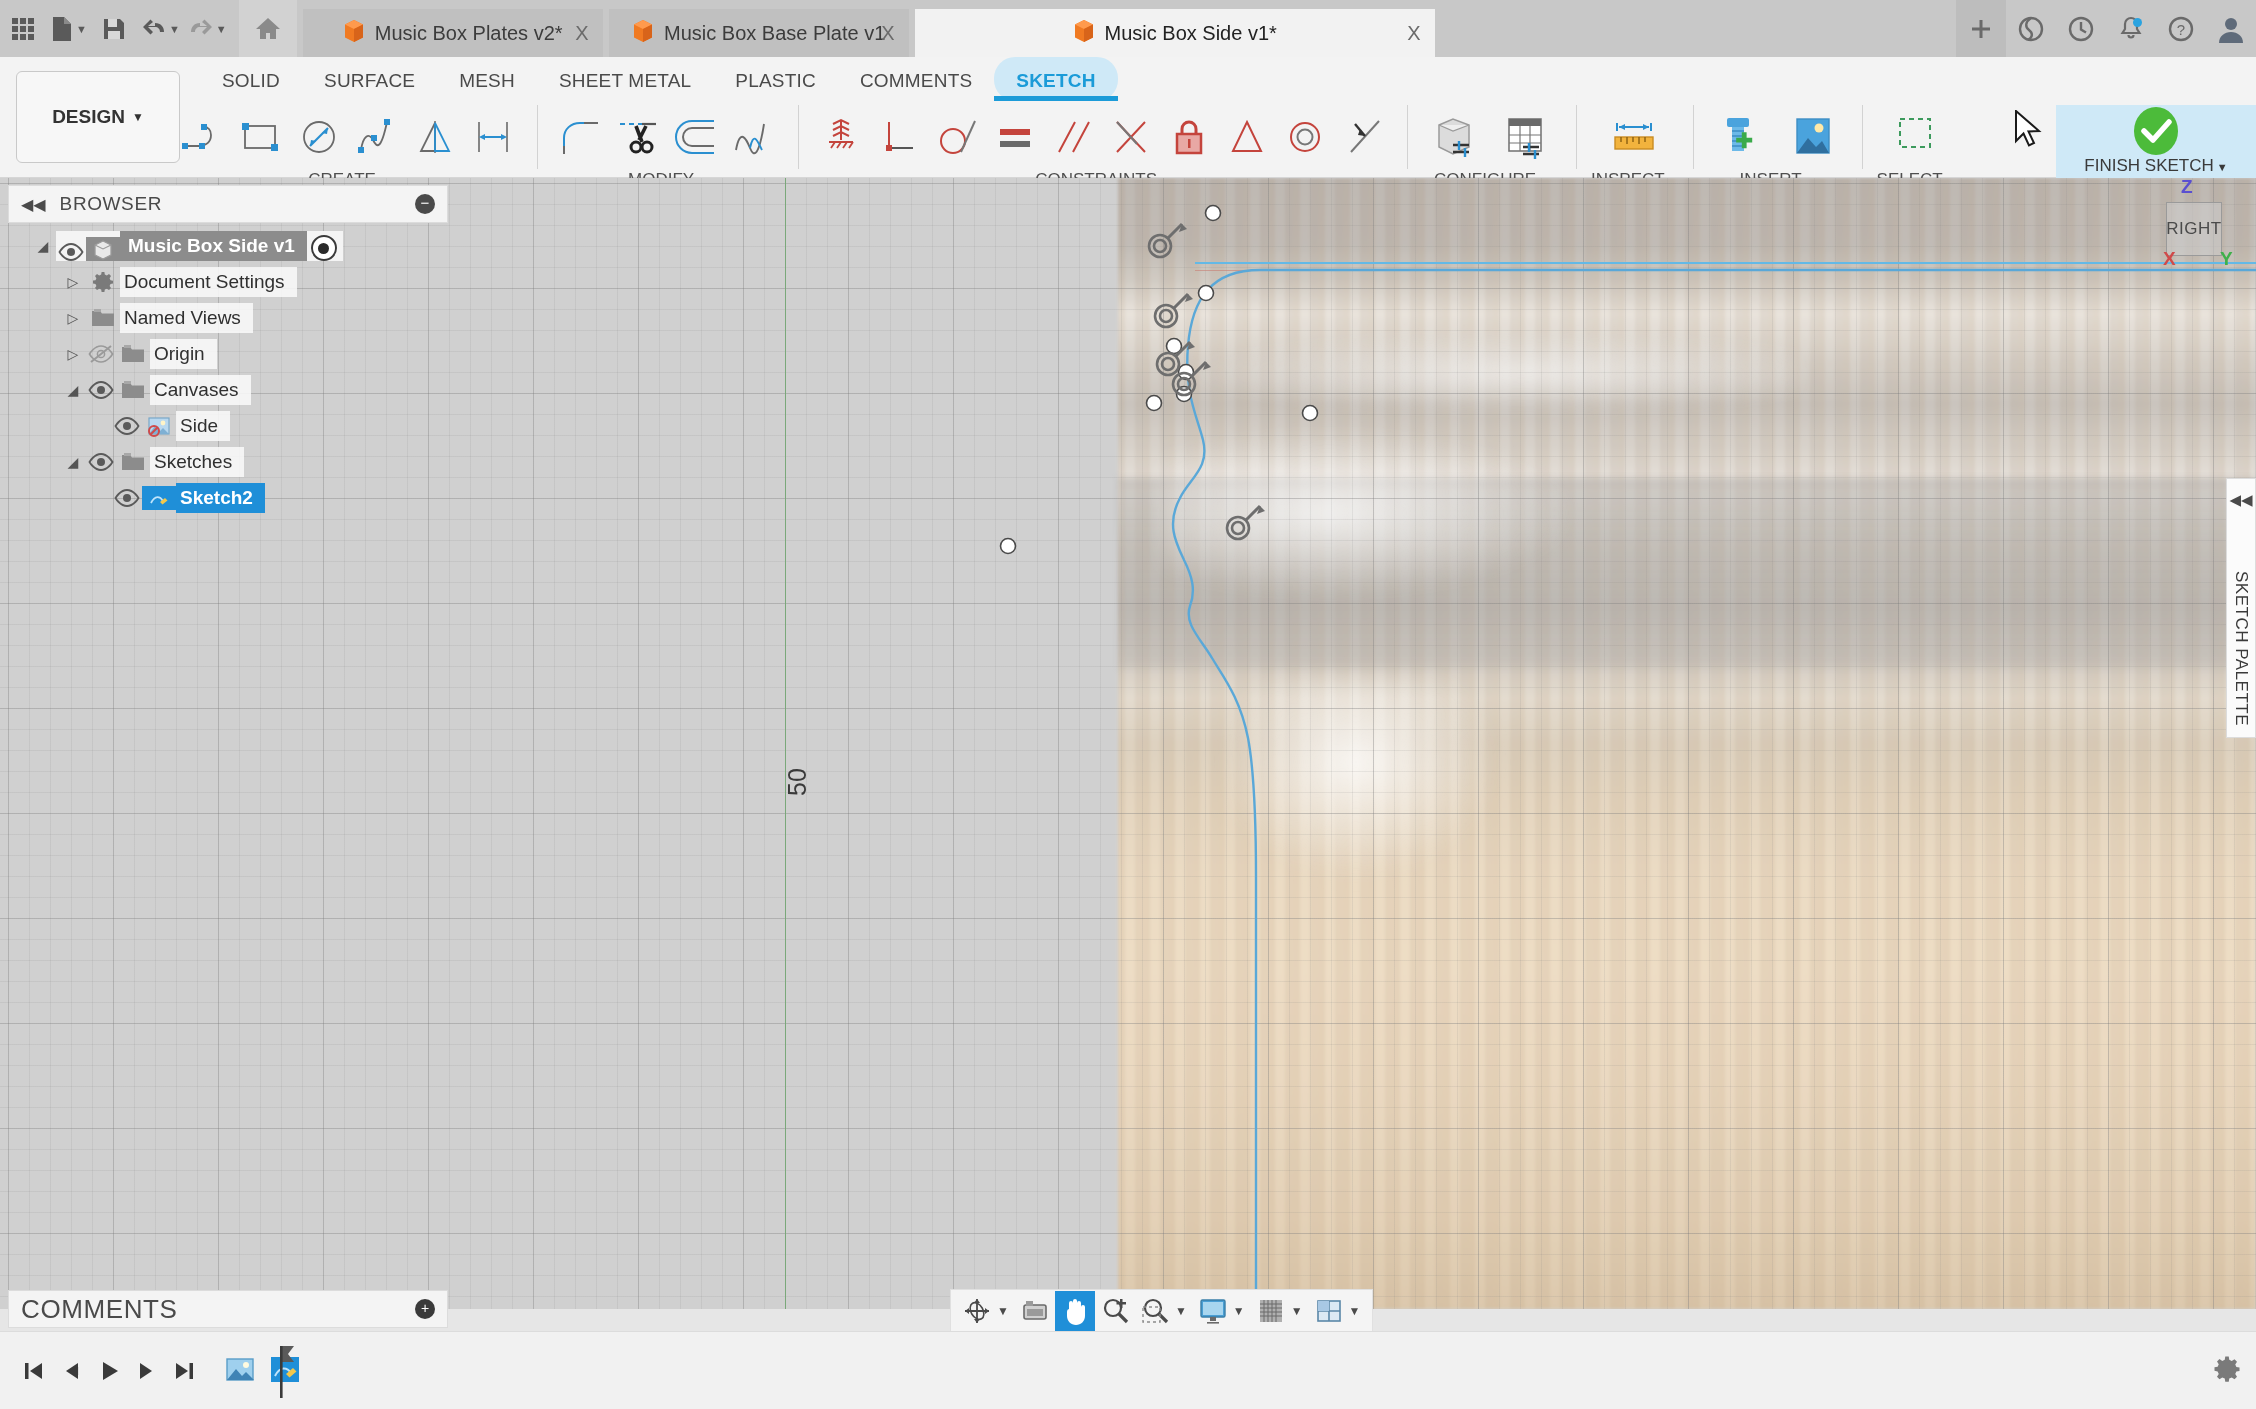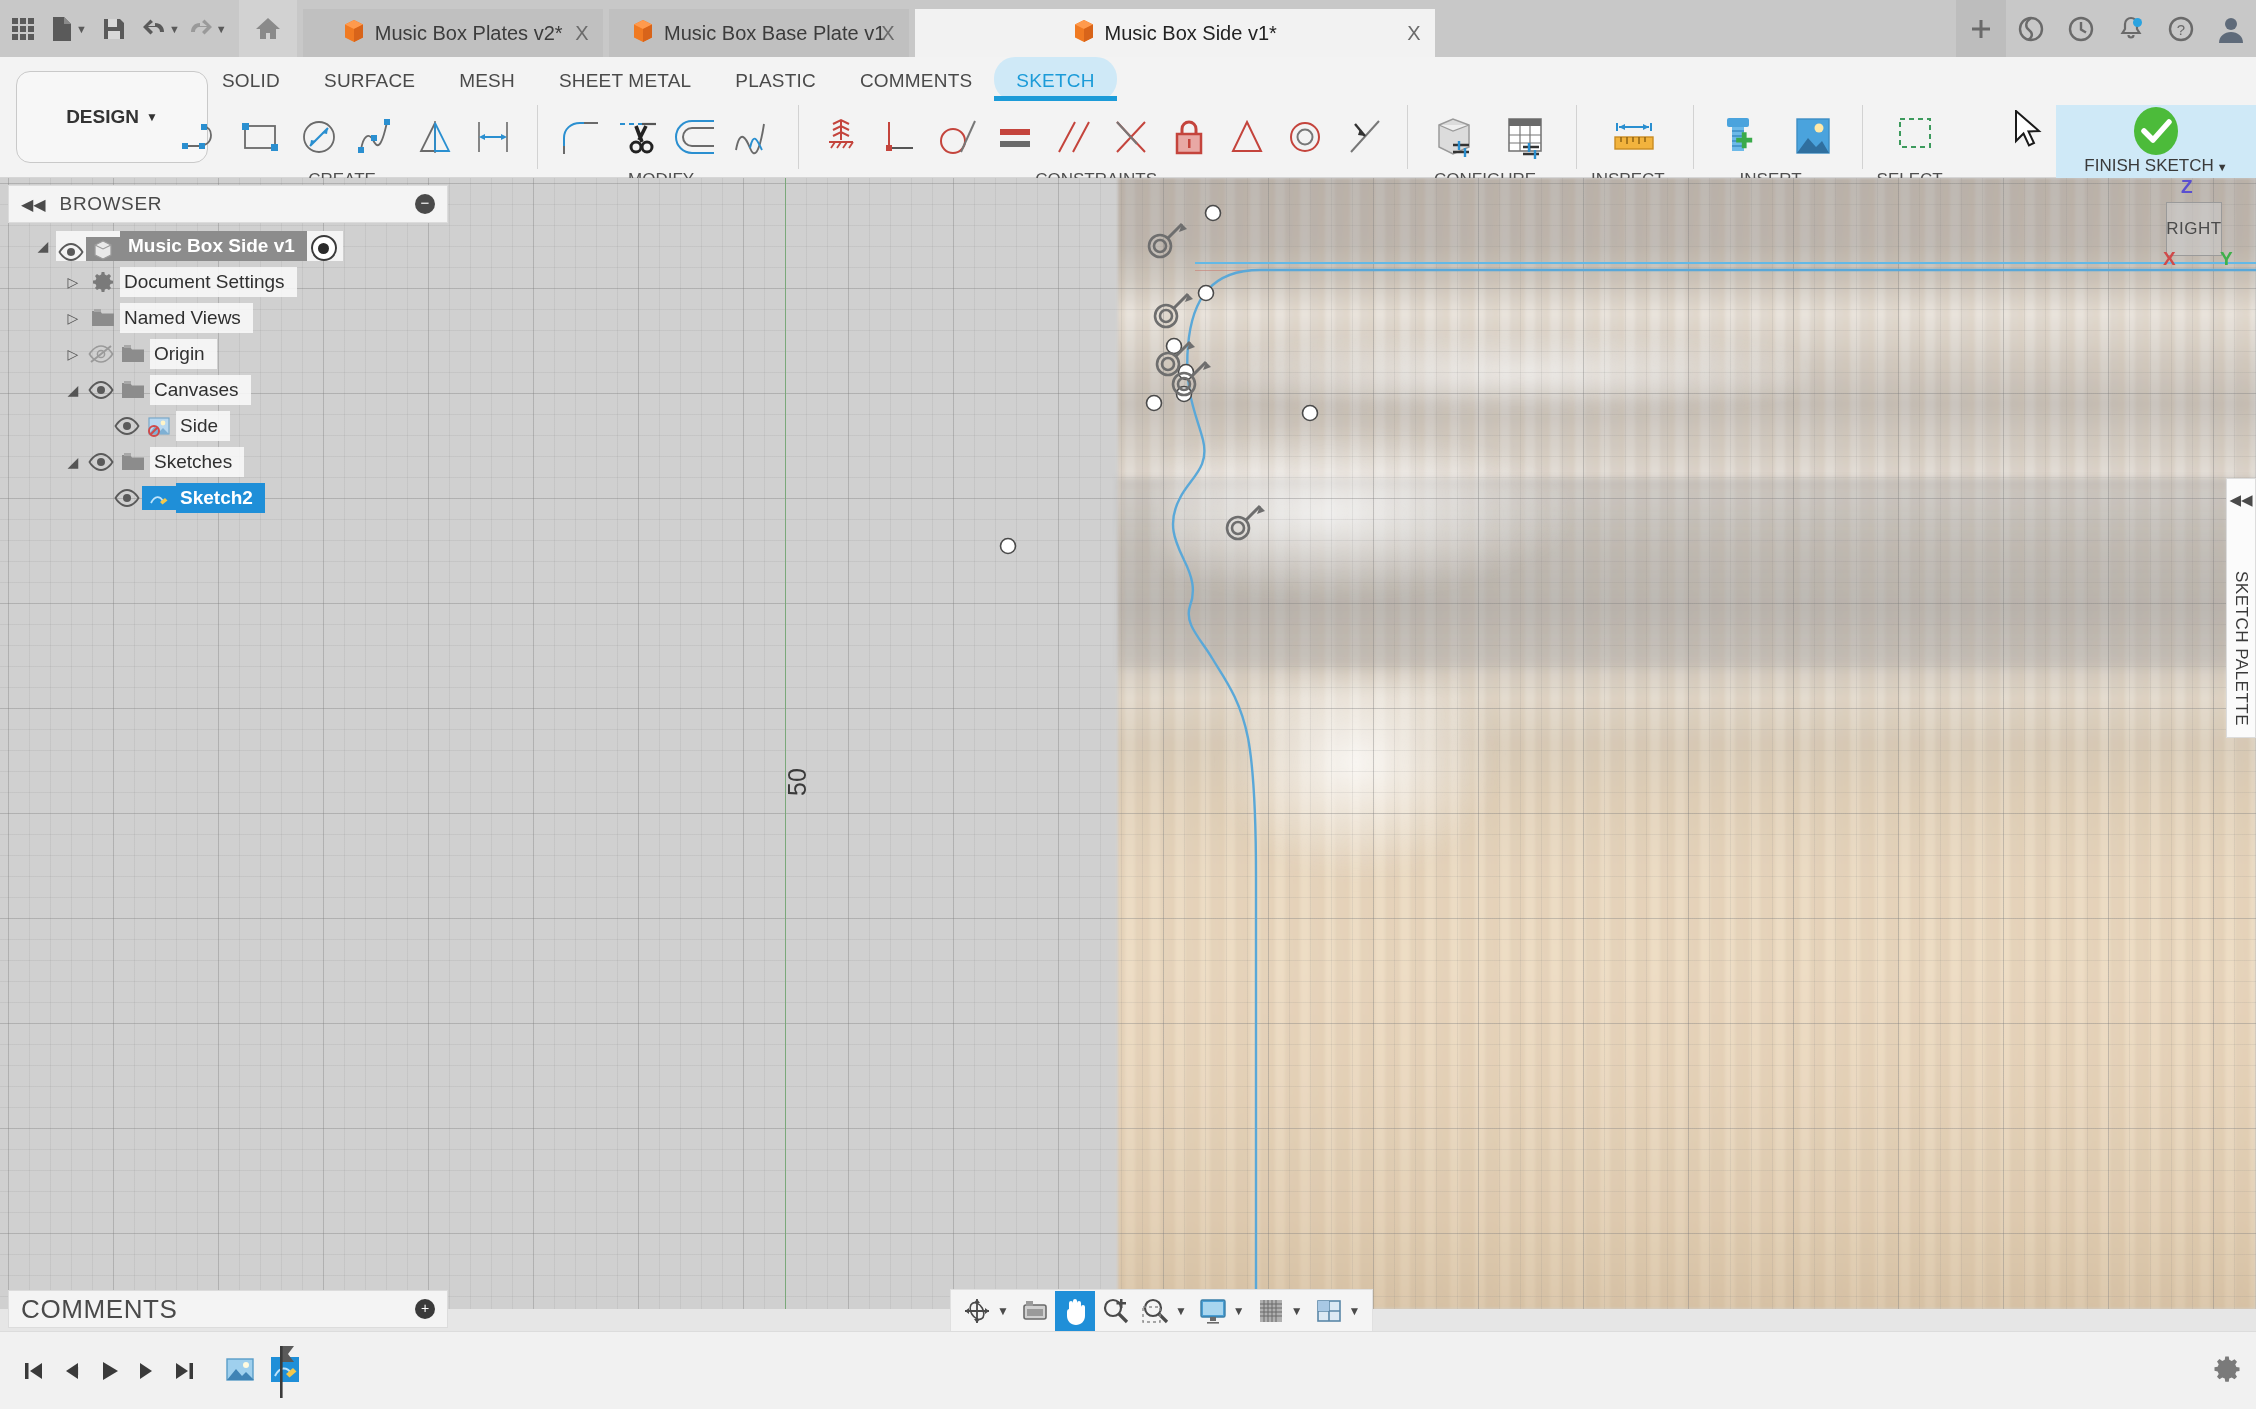--- a/index.html
+++ b/index.html
@@ -49,35 +49,35 @@
   .tbr-icon { width: 50px; height: 57px; display: flex; align-items: center; justify-content: center; cursor: pointer; }
   .tbr-icon.plusbg { background: #bdbdbd; }
 
   
   #ribbon {
     position: absolute; left: 0; top: 57px; width: 2256px; height: 121px;
     background: #f3f3f3;
     border-bottom: 1px solid #d6d6d6;
   }
   #design-btn {
-    position: absolute; left: 16px; top: 14px; width: 192px; height: 92px;
-    border: 1px solid #c9c9c9; border-radius: 14px; background: #f7f7f7;
+    position: absolute; left: 16px; top: 14px; width: 164px; height: 92px;
+    border: 1px solid #c9c9c9; border-radius: 6px; background: #f7f7f7;
     display: flex; align-items: center; justify-content: center;
     font-size: 19px; font-weight: bold; color: #333; cursor: pointer;
   }
   #design-btn .caret { margin-left: 7px; font-size: 12px; }
   #ws-tabs {
     position: absolute; left: 200px; top: 0px; display: flex; align-items: center;
   }
   .ws-tab {
     padding: 13px 22px 9px 22px;
     font-size: 19px; color: #4a4a4a; cursor: pointer; letter-spacing: .2px;
     position: relative;
   }
-  .ws-tab.active { color: #1b9bd8; background: #cfe9f7; font-weight: normal; border-radius: 21px; }
+  .ws-tab.active { color: #1b9bd8; background: #cfe9f7; font-weight: bold; border-radius: 21px; }
   .ws-tab.active::after {
     content: ""; position: absolute; left: 0; right: 0; bottom: 0; height: 5px; background: #1b9bd8;
   }
   .rib-groups { position: absolute; left: 175px; top: 48px; display: flex; align-items: flex-start; }
   .rib-group { display: flex; flex-direction: column; align-items: center; position: relative; }
   .rib-icons { display: flex; align-items: center; height: 64px; }
   .rib-ico {
     width: 58px; height: 62px; display: flex; align-items: center; justify-content: center;
     cursor: pointer;
   }

